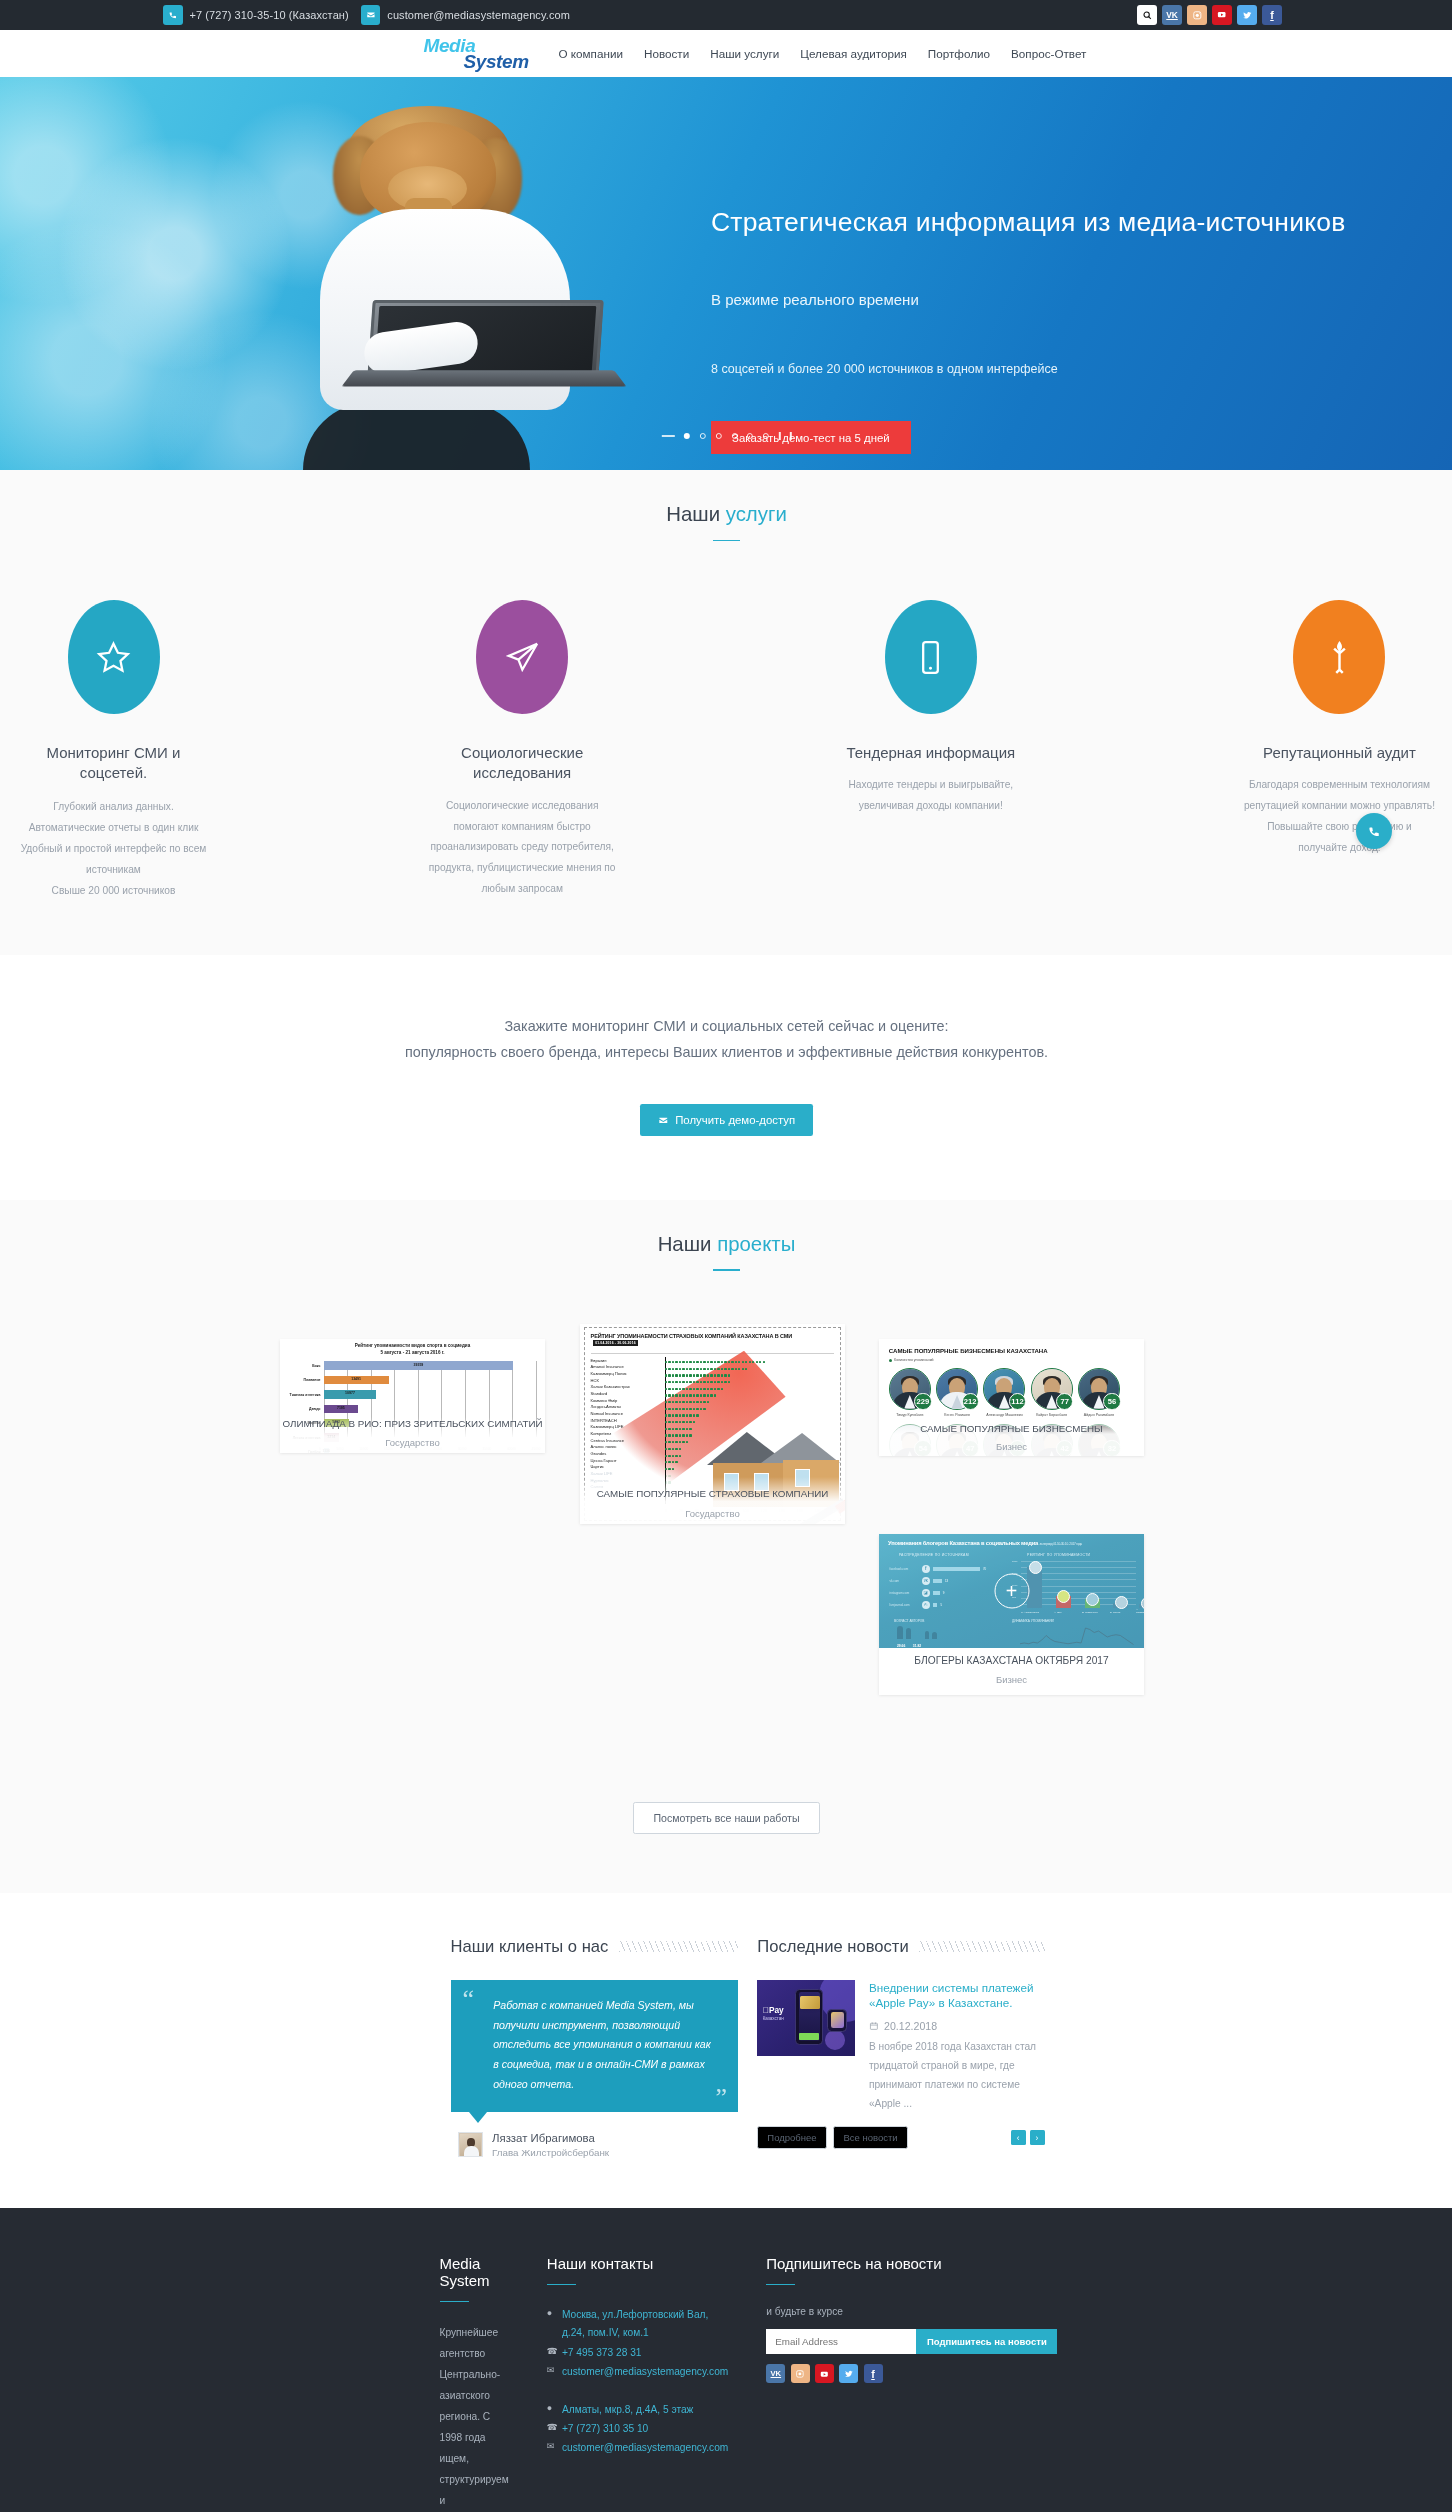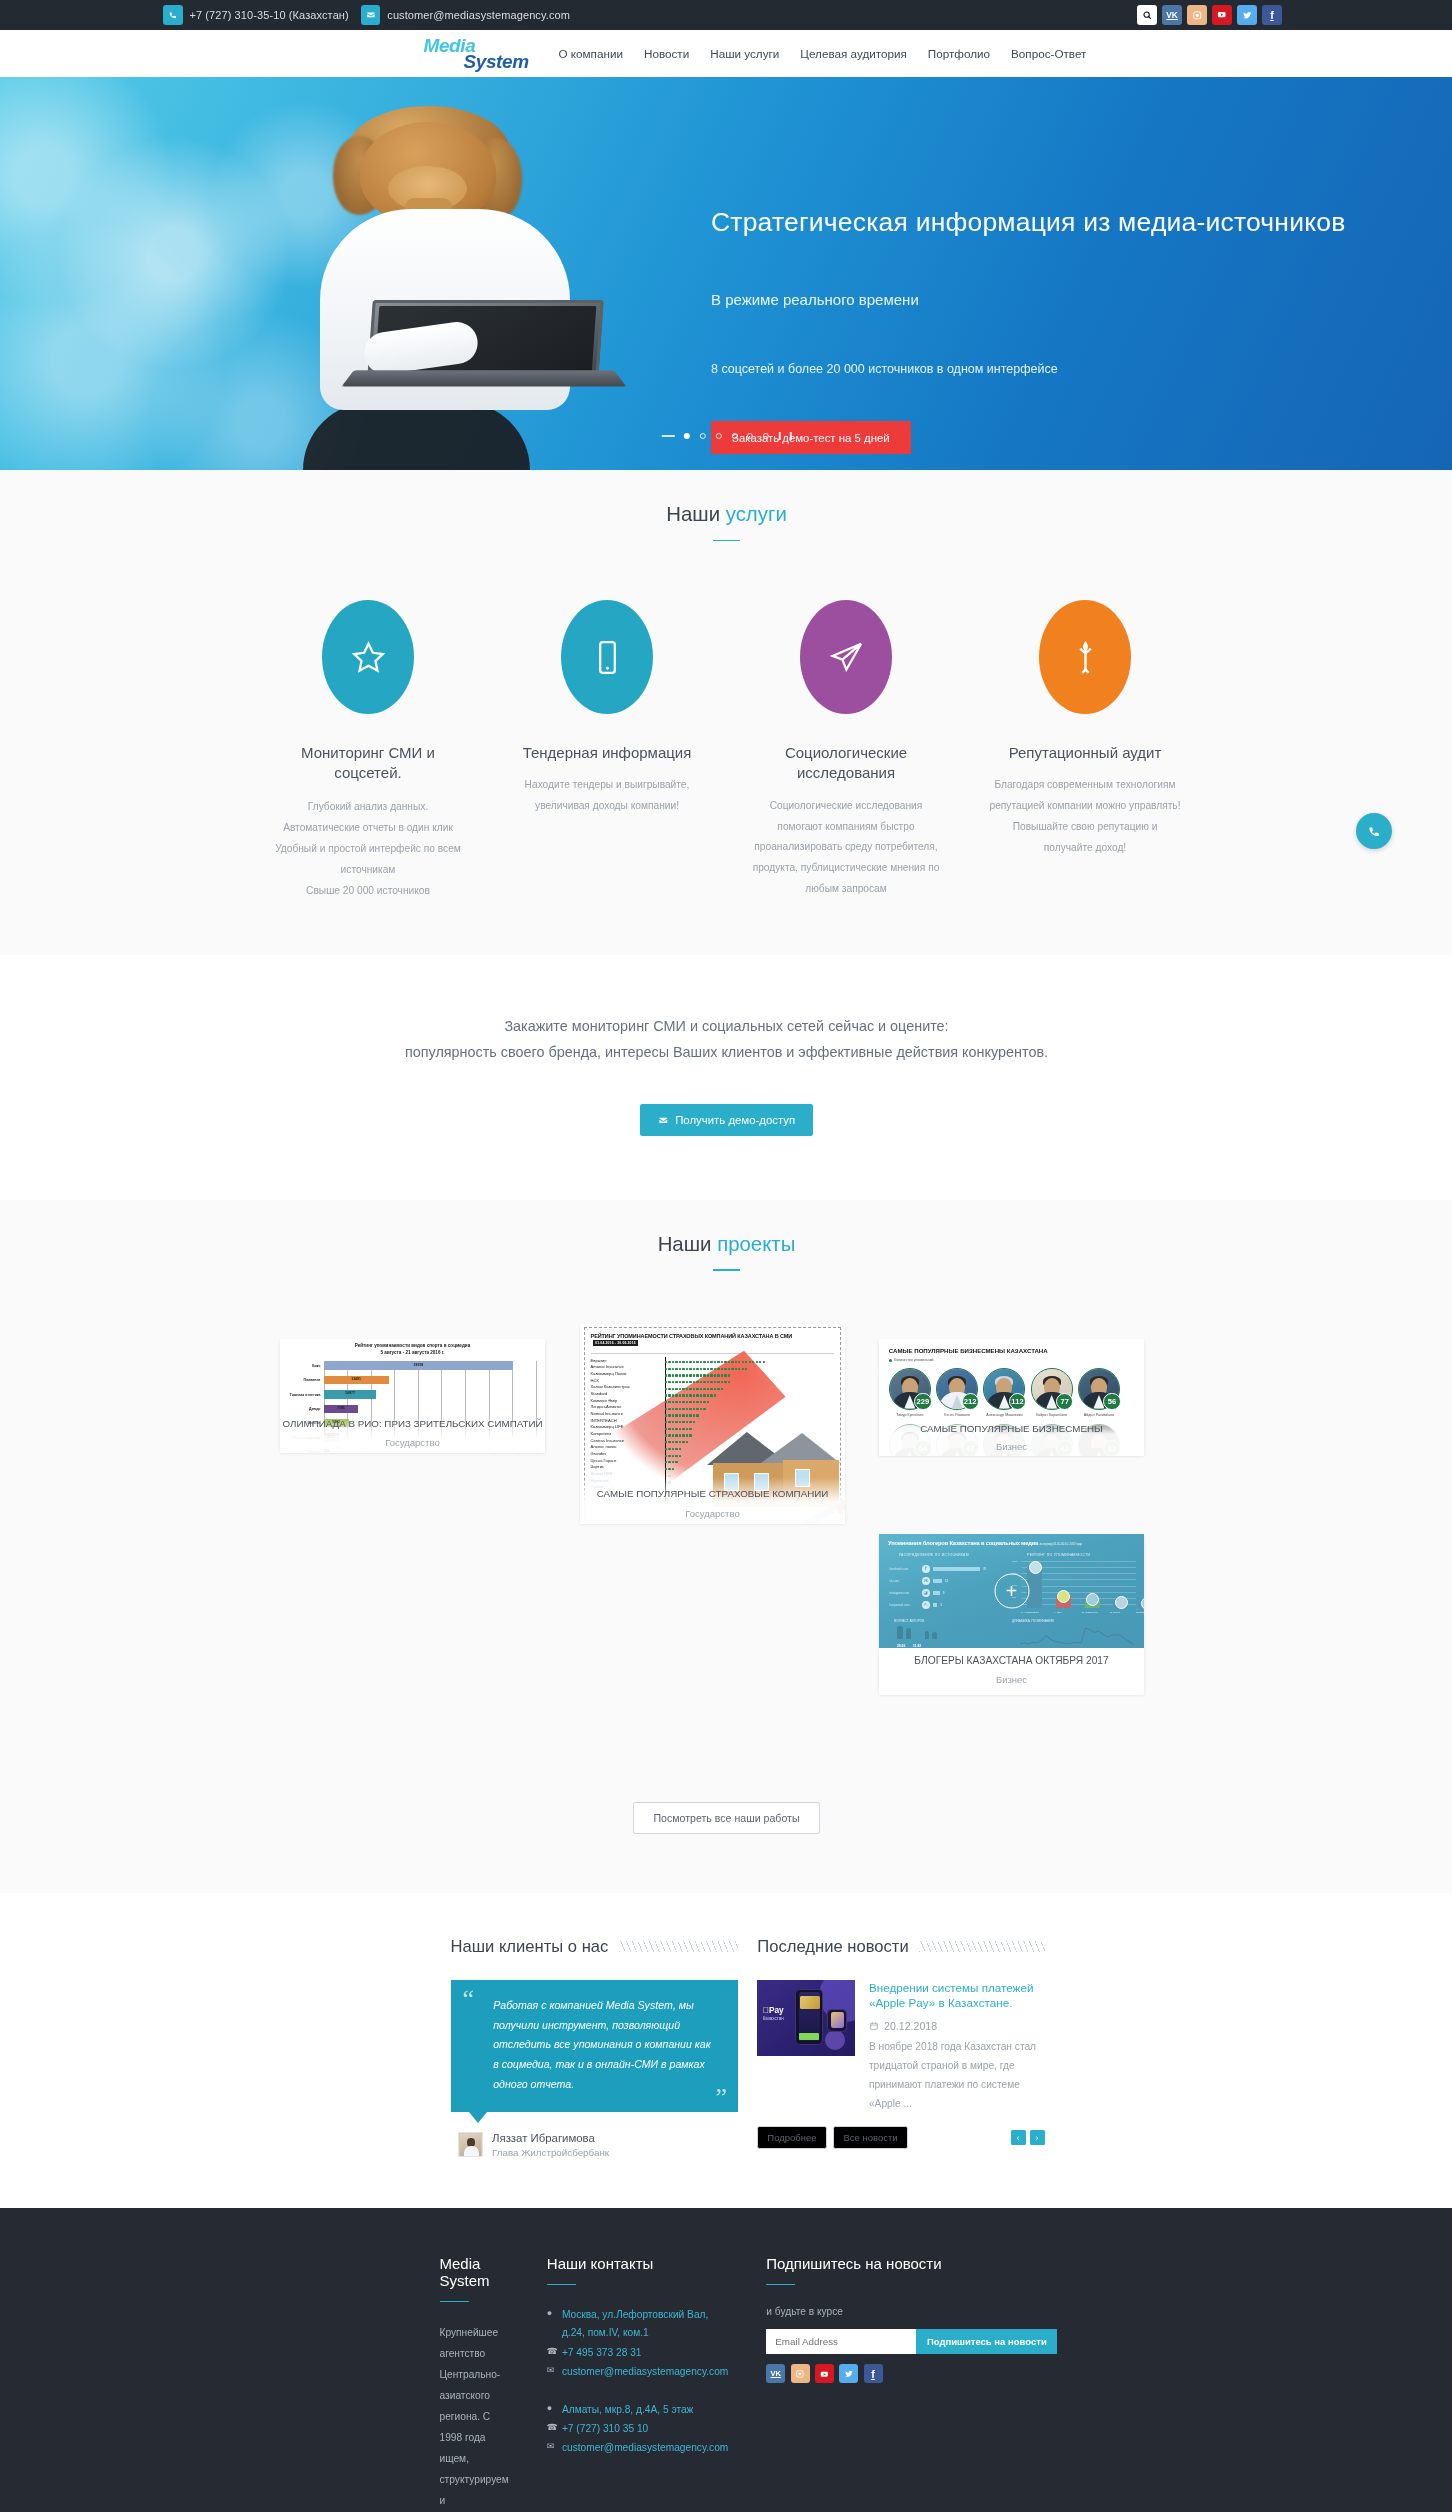--- a/index.html
+++ b/index.html
@@ -127,21 +127,21 @@
     background:#2aaec9;display:flex;align-items:center;justify-content:center;color:#fff;
     font-size:14.4px;box-shadow:0 1.5px 5.3px rgba(0,0,0,.18);z-index:40;cursor:pointer;}
 
   
   .sec-title{text-align:center;font-size:20.4px;font-weight:normal;color:#3b4450;padding-top:33px;}
   .sec-title b{color:#29aecd;font-weight:normal;}
   .sec-underline{width:27px;height:1.5px;background:#29aecd;margin:13.6px auto 0;}
 
   
   .services{background:#fafafa;padding-bottom:53px;}
-  .svc-grid{display:flex;justify-content:center;gap:12px;margin-top:59px;}
+  .svc-grid{display:flex;justify-content:space-between;gap:12px;margin-top:59px;}
   .svc{width:227px;padding:0 16.6px;text-align:center;}
   .svc-ico{width:92px;height:114px;border-radius:50%;margin:0 auto;
     display:flex;align-items:center;justify-content:center;}
   .svc-ico svg{width:39px;height:39px;}
   .svc-h{font-size:15px;color:#4a5360;margin-top:29px;font-weight:normal;line-height:1.35;}
   .svc-p{font-size:10.2px;color:#9aa2ac;line-height:2.05;margin-top:13.6px;}
   .svc-2 .svc-p,.svc-3 .svc-p,.svc-4 .svc-p{margin-top:12px;}
 
   
   .cta{background:#fff;padding:58px 0 64px;text-align:center;}
@@ -503,39 +503,39 @@
               <path d="M12 3.5l2.7 5.6 6.1.8-4.5 4.2 1.2 6-5.5-3-5.5 3 1.2-6L3.2 9.9l6.1-.8z"></path>
             </svg>
         </div>
         <h3 class="svc-h">Мониторинг СМИ и соцсетей.</h3>
         <p class="svc-p" style="white-space:pre-line">Глубокий анализ данных.
 Автоматические отчеты в один клик
 Удобный и простой интерфейс по всем источникам
 Свыше 20 000 источников</p>
       </div>
 
+      <div class="svc svc-2">
+        <div class="svc-ico" style="background:#9b4f9e">
+          <svg viewBox="0 0 24 24" fill="none" stroke="#fff" stroke-width="1.4">
+              <path d="M21 3.5L3.5 11l6 2.3L21 3.5zM9.5 13.3l2.4 6.2L21 3.5"></path>
+            </svg>
+        </div>
+        <h3 class="svc-h">Социологические исследования</h3>
+        <p class="svc-p">Социологические исследования помогают компаниям быстро проанализировать среду потребителя, продукта, публицистические мнения по любым запросам</p>
+      </div>
+
       <div class="svc svc-3">
         <div class="svc-ico" style="background:#25a7c4">
           <svg viewBox="0 0 24 24" fill="none" stroke="#fff" stroke-width="1.4">
               <rect x="7.5" y="2.6" width="9" height="18.8" rx="1.6"></rect>
               <circle cx="12" cy="18.6" r=".9" fill="#fff" stroke="none"></circle>
             </svg>
         </div>
         <h3 class="svc-h">Тендерная информация</h3>
         <p class="svc-p">Находите тендеры и выигрывайте, увеличивая доходы компании!</p>
-      </div>
-
-      <div class="svc svc-2">
-        <div class="svc-ico" style="background:#9b4f9e">
-          <svg viewBox="0 0 24 24" fill="none" stroke="#fff" stroke-width="1.4">
-              <path d="M21 3.5L3.5 11l6 2.3L21 3.5zM9.5 13.3l2.4 6.2L21 3.5"></path>
-            </svg>
-        </div>
-        <h3 class="svc-h">Социологические исследования</h3>
-        <p class="svc-p">Социологические исследования помогают компаниям быстро проанализировать среду потребителя, продукта, публицистические мнения по любым запросам</p>
       </div>
 
       <div class="svc svc-4">
         <div class="svc-ico" style="background:#f1801f">
           <svg viewBox="0 0 24 24" fill="none" stroke="#fff" stroke-width="1.5">
               <path d="M12 3.2c-1 1.6-1 3 0 4 1-1 1-2.4 0-4z" fill="#fff"></path>
               <path d="M12 7.5v12M12 9.5l-3.3-3M12 9.5l3.3-3M12 19.5l-2 2M12 19.5l2 2"></path>
             </svg>
         </div>
         <h3 class="svc-h">Репутационный аудит</h3>

